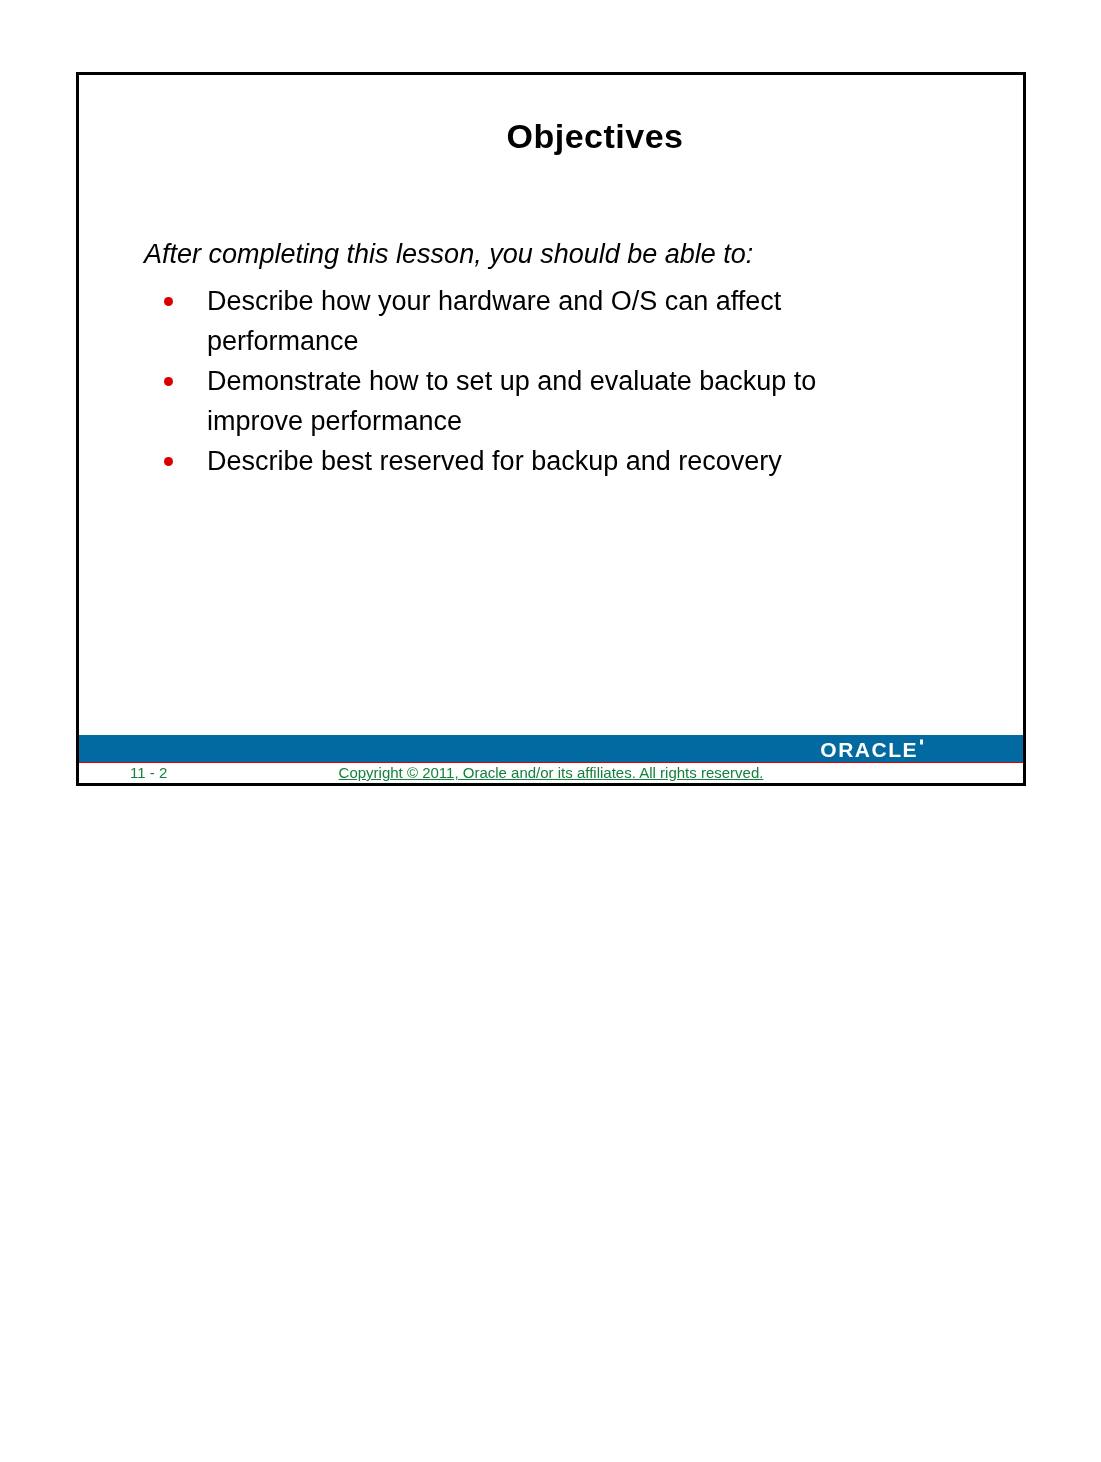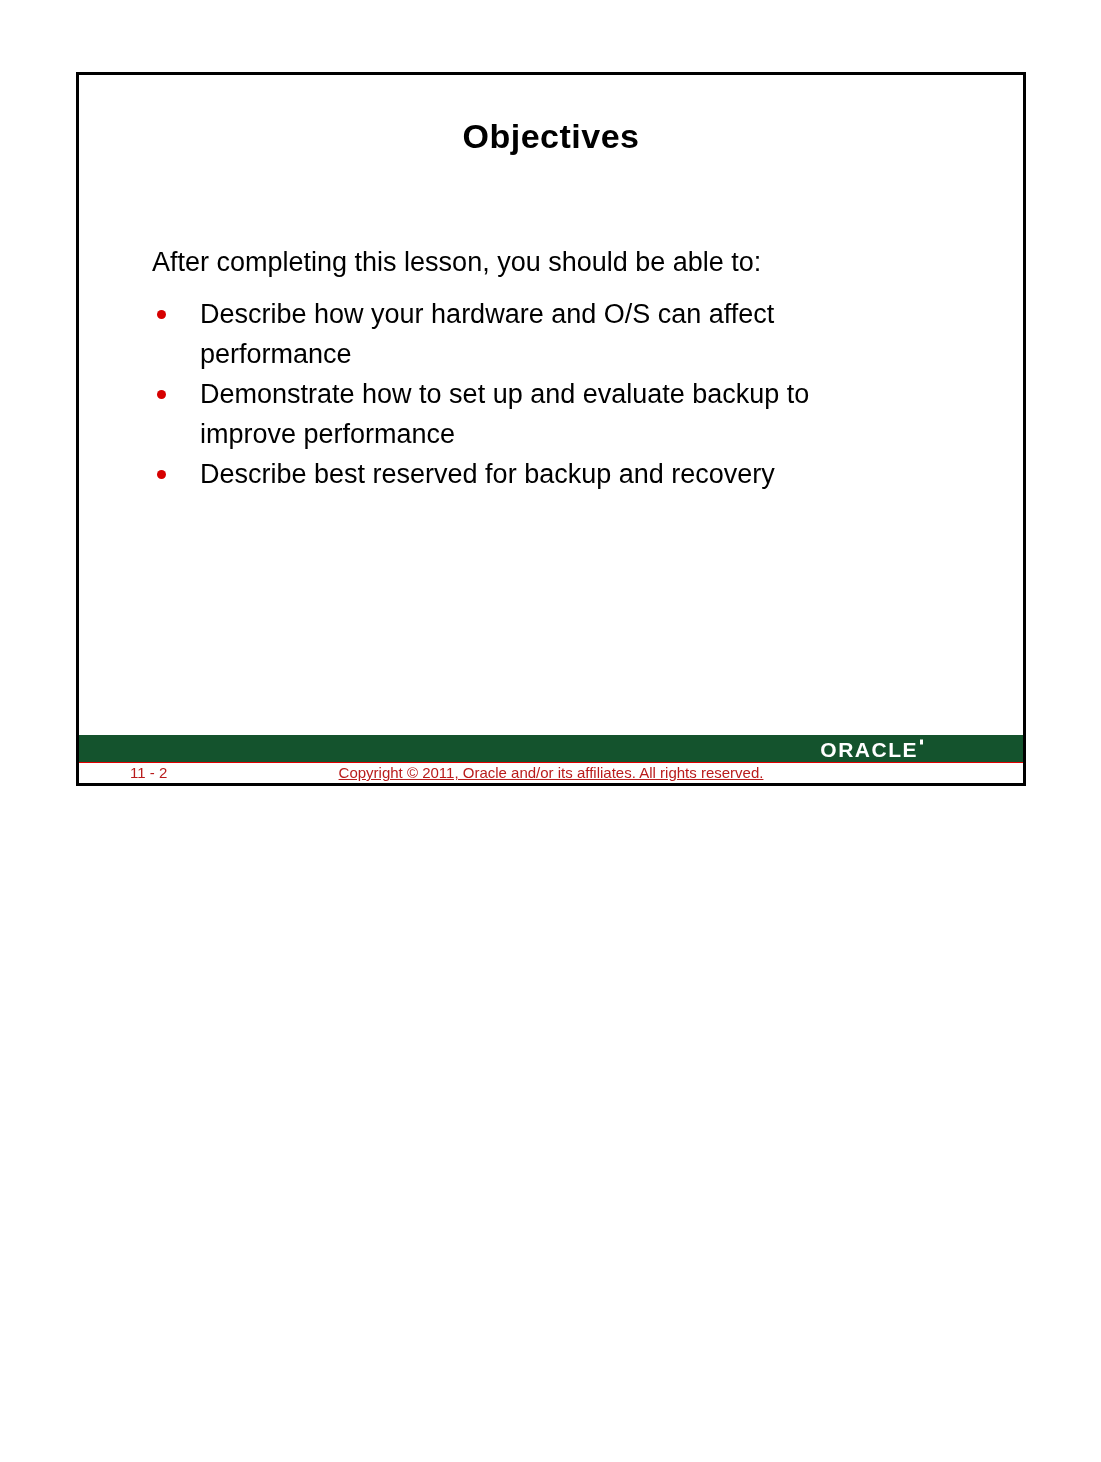--- a/index.html
+++ b/index.html
@@ -29,37 +29,39 @@
     position: absolute;
     top: 42px;
     left: 0;
     width: 100%;
     margin: 0;
     text-align: center;
     font-size: 34px;
     font-weight: bold;
     color: #000000;
     letter-spacing: 0.5px;
+    padding-left: 44px;
   }
   .slide-body {
     position: absolute;
     top: 155px;
     left: 61px;
     width: 780px;
     font-size: 27px;
     line-height: 40px;
     color: #000000;
   }
   .intro-line {
-    margin: 12px;
+    margin: 4px;
     padding: 0;
+    font-style: italic;
   }
   .bullet-list {
     list-style: none;
-    margin: 0;
+    margin: 7px;
     padding: 0;
     width: 760px;
   }
   .bullet-item {
     position: relative;
     padding-left: 60px;
     width: 700px;
   }
   .bullet-dot {
     position: absolute;
@@ -69,21 +71,21 @@
     height: 9px;
     border-radius: 50%;
     background: #d60000;
   }
   .red-bar {
     position: absolute;
     left: 0;
     right: 0;
     top: 660px;
     height: 28px;
-    background: #14532d;
+    background: #0369a1;
     border-bottom: 1px solid #e00000;
     box-sizing: border-box;
     text-align: right;
   }
   .oracle-logo {
     position: absolute;
     right: 100px;
     top: 50%;
     transform: translateY(-50%);
     color: #ffffff;
@@ -102,21 +104,21 @@
     margin-left: 2px;
     margin-top: 1px;
   }
   .slide-footer {
     position: absolute;
     left: 0;
     right: 0;
     top: 689px;
     height: 20px;
     font-size: 15px;
-    color: #b91c1c;
+    color: #15803d;
   }
   .page-number {
     position: absolute;
     left: 51px;
     top: 0;
   }
   .copyright {
     display: block;
     width: 100%;
     text-align: center;

